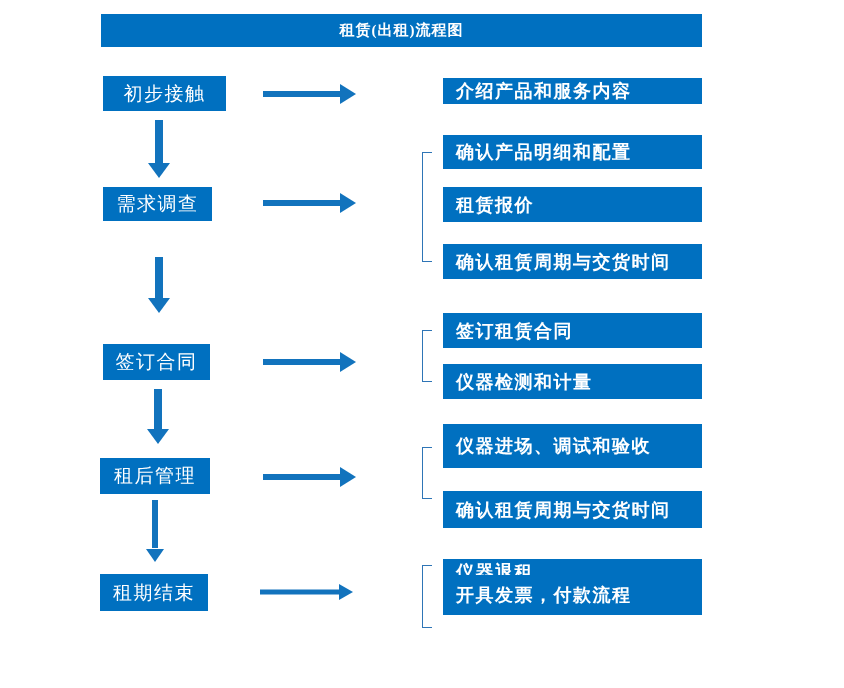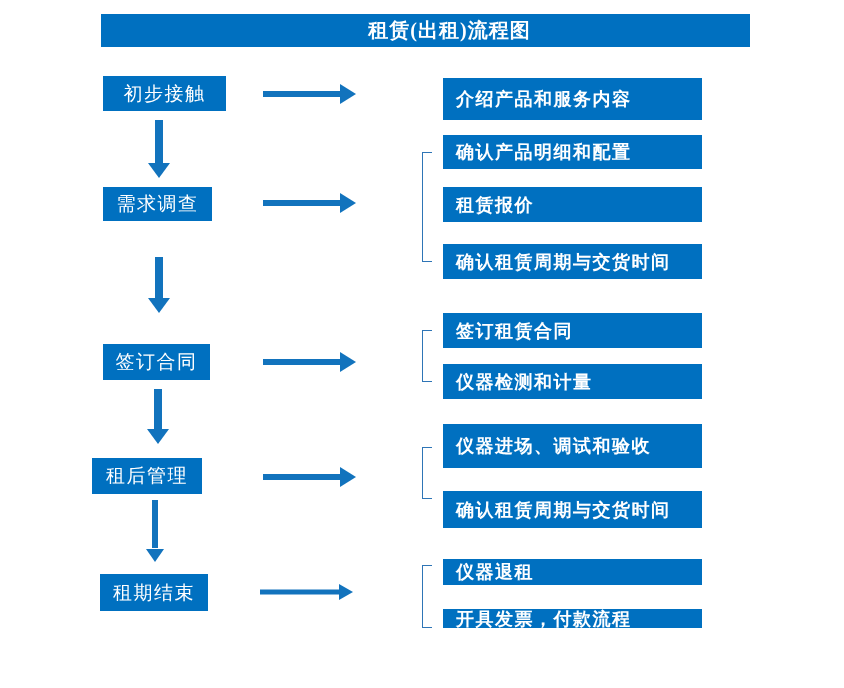--- a/index.html
+++ b/index.html
@@ -10,21 +10,21 @@
   }
   html,body{margin:0;padding:0;background:#ffffff;}
   .canvas{
     position:relative;width:844px;height:688px;background:#ffffff;overflow:hidden;
     font-family:"Liberation Serif","DejaVu Serif",serif;
   }
   .banner{
     position:absolute;left:101px;top:14px;width:601px;height:33px;
     background:var(--box-fill);color:var(--text);
     display:flex;align-items:center;justify-content:center;
-    font-size:20px;font-weight:bold;letter-spacing:1px;padding-left:48px;
+    font-size:15px;font-weight:bold;letter-spacing:1px;
   }
   .lbox{
     position:absolute;background:var(--box-fill);color:var(--text);
     display:flex;align-items:center;justify-content:center;
     font-size:19px;font-weight:normal;letter-spacing:1.5px;white-space:nowrap;
   }
   .rbox{
     position:absolute;left:443px;width:259px;background:var(--box-fill);color:var(--text);
     display:flex;align-items:center;justify-content:flex-start;
     padding-left:13px;box-sizing:border-box;
@@ -60,21 +60,21 @@
 
   <div class="lbox" style="left:103px;top:76px;width:123px;height:35px">
     <span>初步接触</span>
   </div>
   <div class="lbox" style="left:103px;top:187px;width:109px;height:34px">
     <span>需求调查</span>
   </div>
   <div class="lbox" style="left:103px;top:344px;width:107px;height:36px">
     <span>签订合同</span>
   </div>
-  <div class="lbox" style="left:92px;top:458px;width:110px;height:36px">
+  <div class="lbox" style="left:100px;top:458px;width:110px;height:36px">
     <span>租后管理</span>
   </div>
   <div class="lbox" style="left:100px;top:574px;width:108px;height:37px">
     <span>租期结束</span>
   </div>
 
   <div class="varrow" style="left:148px;top:120px;height:58px">
     <div class="vshaft"></div>
     <div class="vhead"></div>
   </div>
@@ -110,21 +110,21 @@
   <div class="harrow thin" style="left:260px;top:582px">
     <div class="hshaft"></div>
     <div class="hhead"></div>
   </div>
 
   <div class="bracket" style="top:152px;height:110px"></div>
   <div class="bracket" style="top:330px;height:52px"></div>
   <div class="bracket" style="top:447px;height:52px"></div>
   <div class="bracket" style="top:565px;height:63px"></div>
 
-  <div class="rbox" style="top:78px;height:42px">
+  <div class="rbox" style="top:78px;height:26px">
     <span>介绍产品和服务内容</span>
   </div>
   <div class="rbox" style="top:135px;height:34px">
     <span>确认产品明细和配置</span>
   </div>
   <div class="rbox" style="top:187px;height:35px">
     <span>租赁报价</span>
   </div>
   <div class="rbox" style="top:244px;height:35px">
     <span>确认租赁周期与交货时间</span>
@@ -137,17 +137,17 @@
   </div>
   <div class="rbox" style="top:424px;height:44px">
     <span>仪器进场、调试和验收</span>
   </div>
   <div class="rbox" style="top:491px;height:37px">
     <span>确认租赁周期与交货时间</span>
   </div>
   <div class="rbox" style="top:559px;height:26px">
     <span>仪器退租</span>
   </div>
-  <div class="rbox" style="top:609px;height:19px">
+  <div class="rbox" style="top:575px;height:40px">
     <span>开具发票，付款流程</span>
   </div>
 
 </div>
 
 </body></html>

